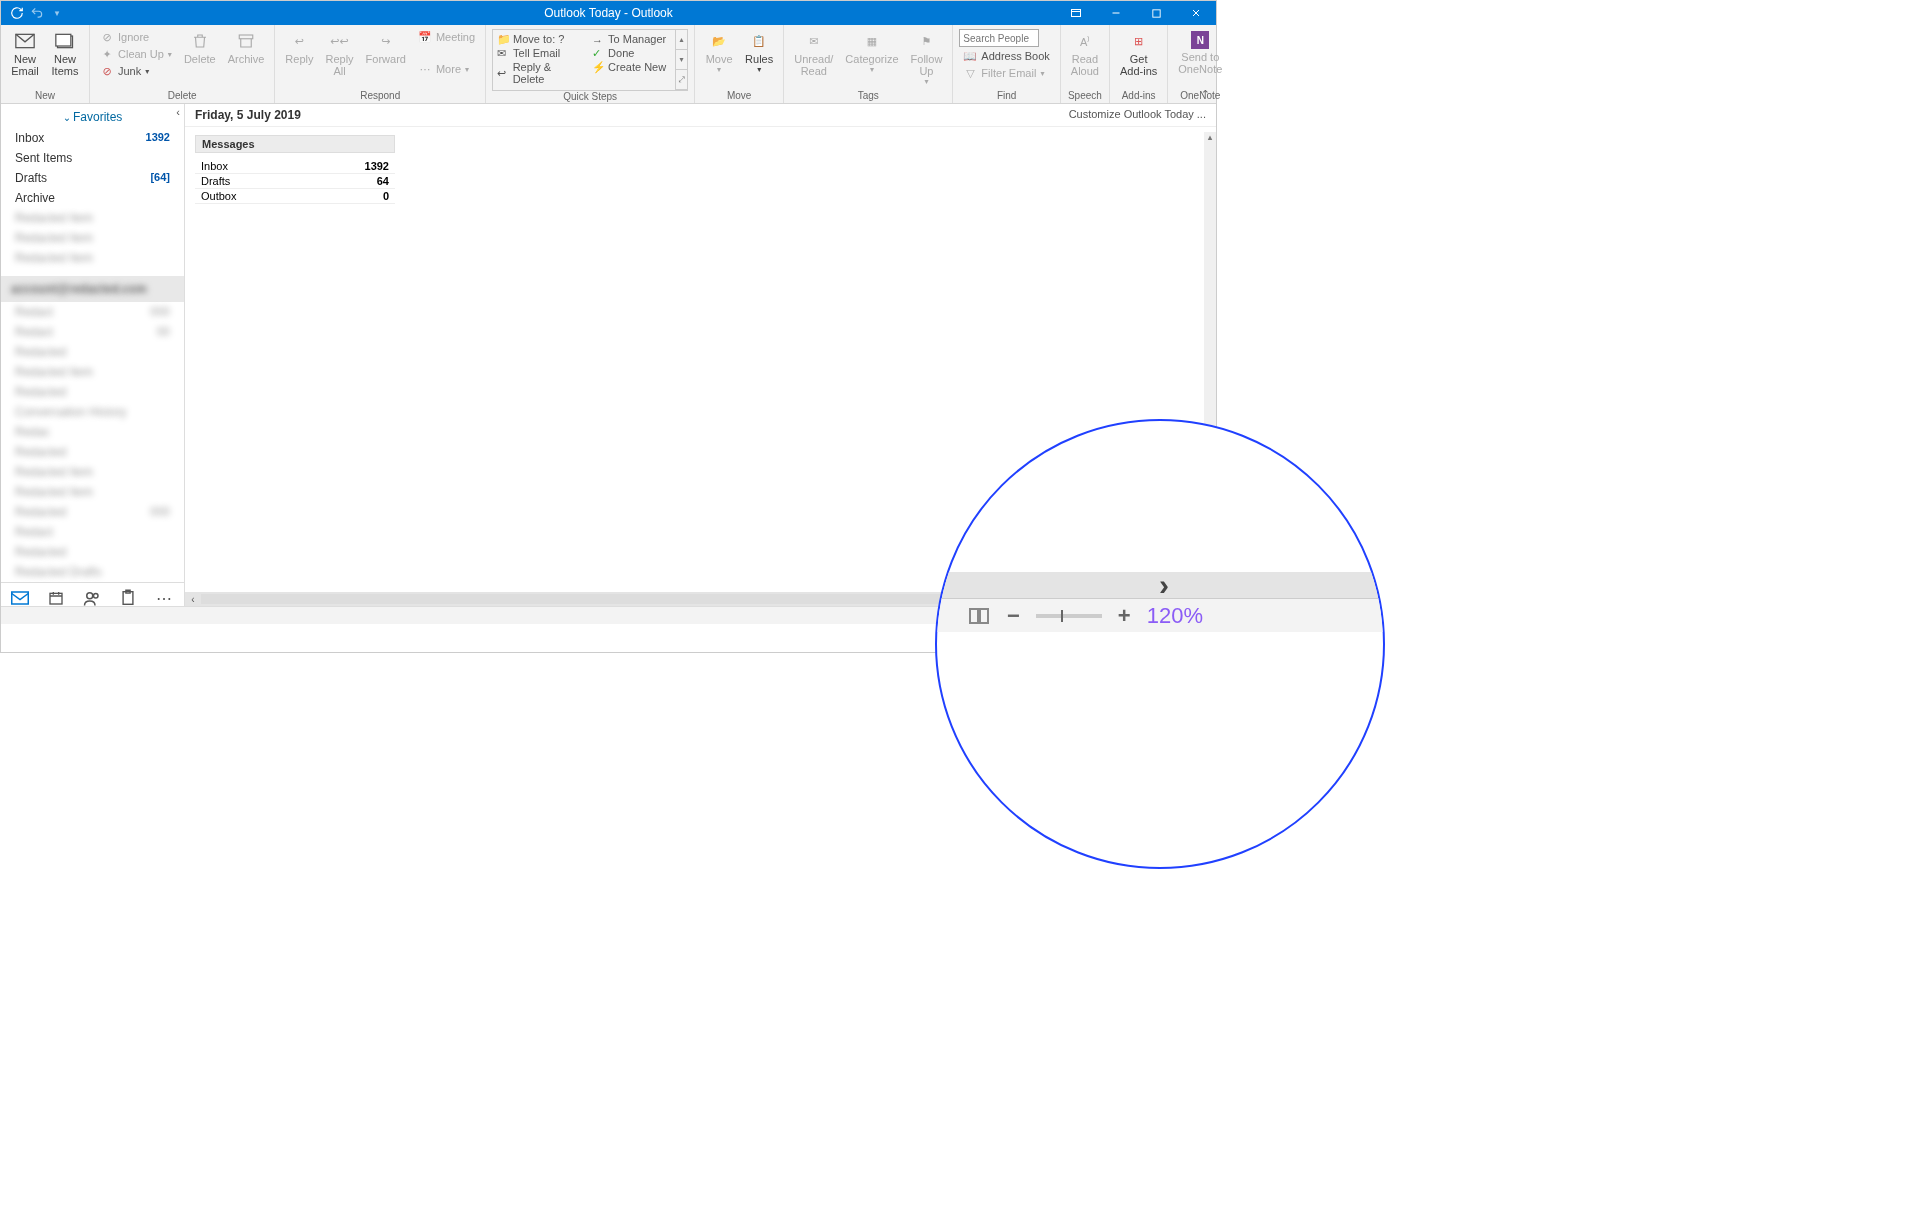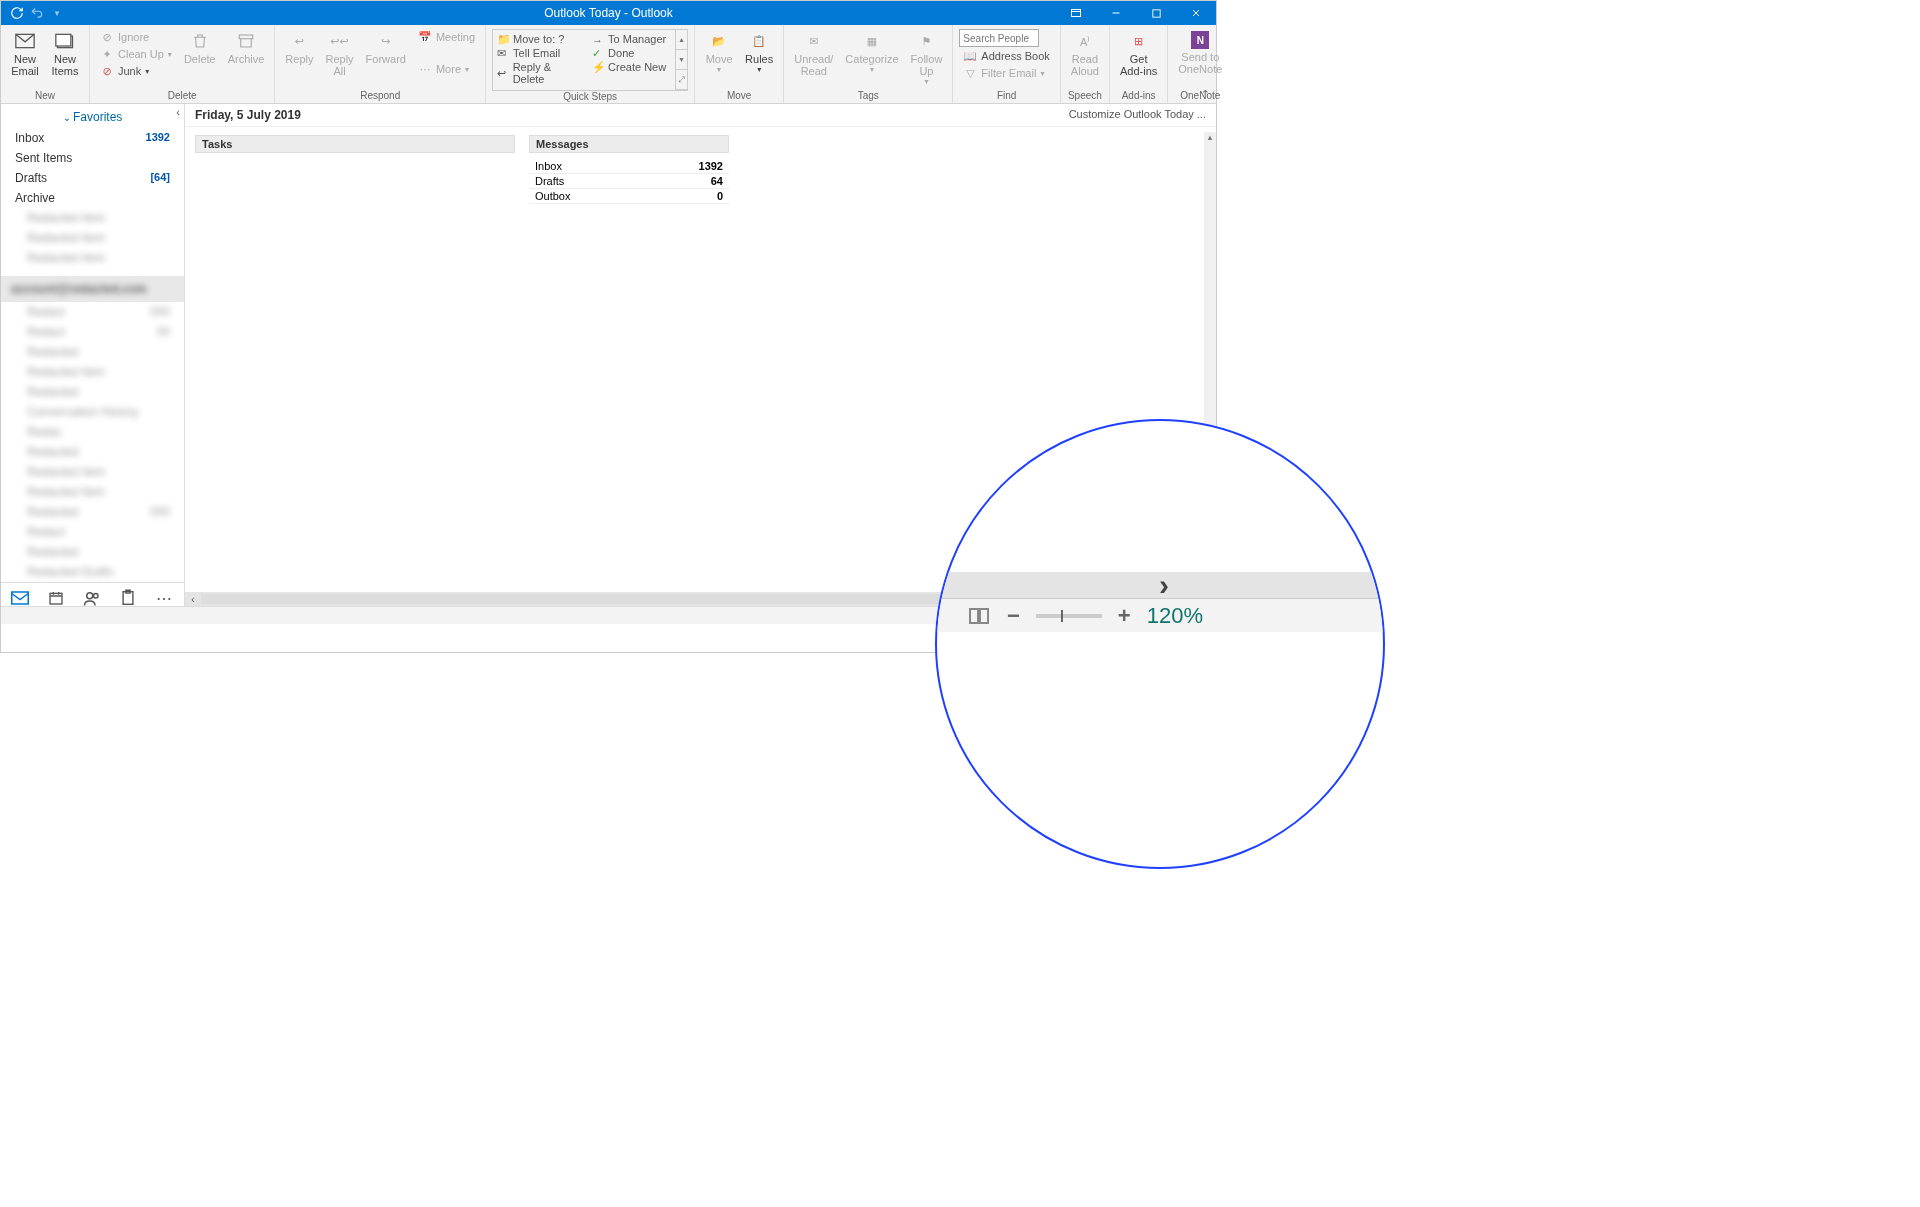--- a/index.html
+++ b/index.html
@@ -43,21 +43,21 @@
 .ribbon-collapse { position: absolute; right: 6px; bottom: 2px; color: #666; cursor: pointer; }
 
 
 .main { display: flex; height: calc(100% - 24px - 28px - 79px - 18px); }
 .folder-pane { width: 184px; border-right: 1px solid #ddd; display: flex; flex-direction: column; font-size: 12px; position: relative; }
 .folder-pane .collapse-toggle { position: absolute; right: 4px; top: 2px; font-size: 11px; color: #555; cursor: pointer; }
 .fav-header { padding: 6px 12px 4px 12px; color: #0369a1; font-size: 12px; text-align: center; }
 .fav-header::before { content: "⌄"; font-size: 10px; margin-right: 2px; }
 .folder-item { padding: 3px 14px; display: flex; justify-content: space-between; cursor: pointer; color: #333; }
 .folder-item .count { color: #0055aa; font-weight: 600; font-size: 11px; }
-.folder-blur { padding: 3px 14px; color: transparent; text-shadow: 0 0 6px rgba(0,0,0,0.4); cursor: default; margin-left: 12px; }
+.folder-blur { padding: 3px 14px; color: transparent; text-shadow: 0 0 6px rgba(0,0,0,0.4); cursor: default; }
 .account-header { padding: 6px 10px; background: #e8e8e8; margin-top: 8px; color: transparent; text-shadow: 0 0 6px rgba(0,0,0,0.6); font-weight: 600; }
 .nav-icons { margin-top: auto; border-top: 1px solid #ddd; display: flex; gap: 18px; padding: 6px 10px; align-items: center; }
 .nav-icons span { width: 18px; height: 18px; display: inline-flex; align-items: center; justify-content: center; color: #555; cursor: pointer; }
 .nav-icons span.active { color: #0078d4; }
 
 .content { flex: 1; display: flex; flex-direction: column; }
 .content-header { display: flex; justify-content: space-between; padding: 4px 10px; font-size: 12px; border-bottom: 1px solid #eee; }
 .content-header .date { font-weight: 600; color: #333; }
 .content-header .customize { color: #555; font-size: 11px; }
 .today-cols { display: flex; gap: 14px; padding: 8px 10px; flex: 1; font-size: 11px; }
@@ -86,21 +86,21 @@
 .magnifier { position: absolute; width: 450px; height: 450px; border: 2px solid #2040ff; border-radius: 50%; left: 935px; top: 419px; overflow: hidden; background: #fff; }
 .mag-inner { position: absolute; left: 0; right: 0; top: 50%; transform: translateY(-88px); display: flex; flex-direction: column; }
 .mag-scrolldown { position: absolute; right: 186px; top: 138px; font-size: 28px; color: #888; }
 .mag-hbar { height: 26px; background: #e4e4e4; display: flex; align-items: center; justify-content: flex-end; margin-top: 16px; }
 .mag-hbar .rarrow { font-size: 30px; font-weight: 900; color: #444; margin-right: 214px; }
 .mag-status { height: 34px; background: #f3f3f3; border-top: 1px solid #ccc; display: flex; align-items: center; gap: 10px; padding: 0 180px 0 30px; font-size: 20px; color: #888; }
 .mag-status .reading-icon { width: 24px; height: 24px; }
 .mag-status .slider { flex: 1; height: 4px; background: #ccc; position: relative; }
 .mag-status .slider .thumb { position: absolute; left: 38%; top: -4px; width: 2px; height: 12px; background: #666; }
 .mag-status .minus, .mag-status .plus { font-size: 22px; font-weight: 600; color: #666; padding: 0 6px; }
-.mag-status .zoom { font-size: 22px; color: #0f766e; }
+.mag-status .zoom { font-size: 22px; color: #8b5cf6; }
 
 svg { display: block; }
 </style>
 </head>
 <body>
 
 <div class="app">
 
   <div class="titlebar">
     <div class="left-icons">
@@ -439,23 +439,20 @@
         <span style="font-size:16px;color:#555">⋯</span>
       </div>
     </div>
 
     <div class="content">
       <div class="content-header">
         <span class="date">Friday, 5 July 2019</span>
         <span class="customize">Customize Outlook Today ...</span>
       </div>
       <div class="today-cols">
-        <div class="today-col tasks">
-          <div class="col-title">Tasks</div>
-        </div>
         <div class="today-col msgs">
           <div class="col-title">Messages</div>
           <div class="messages-list">
             <div class="msg-row">
                 <span>Inbox</span>
                 <span>1392</span>
               </div>
             <div class="msg-row">
                 <span>Drafts</span>
                 <span>64</span>

